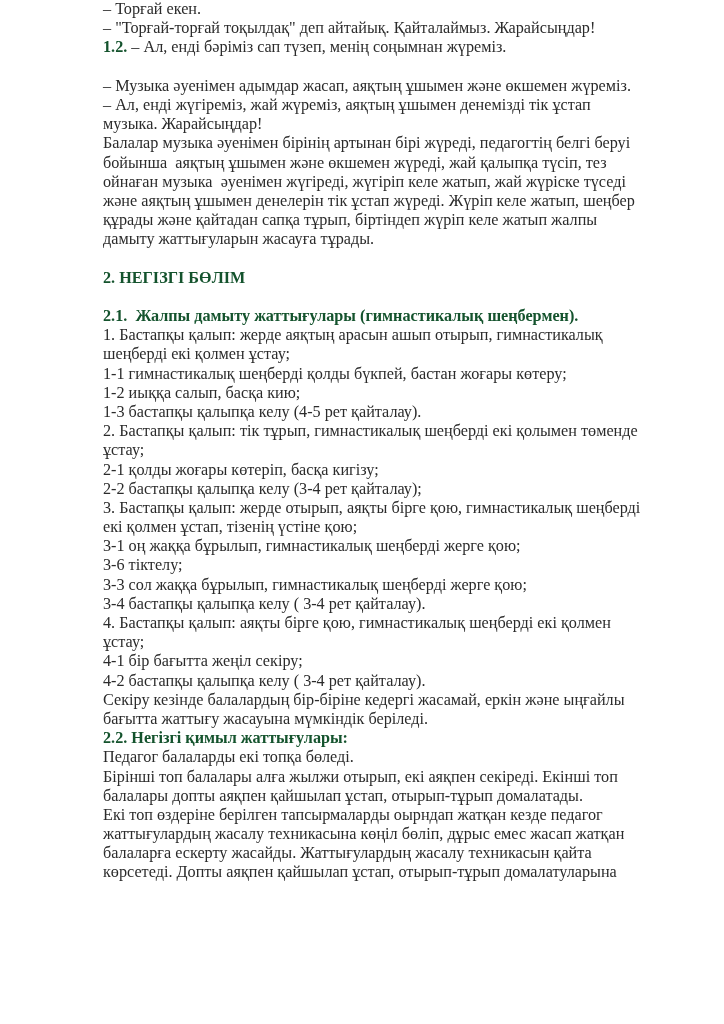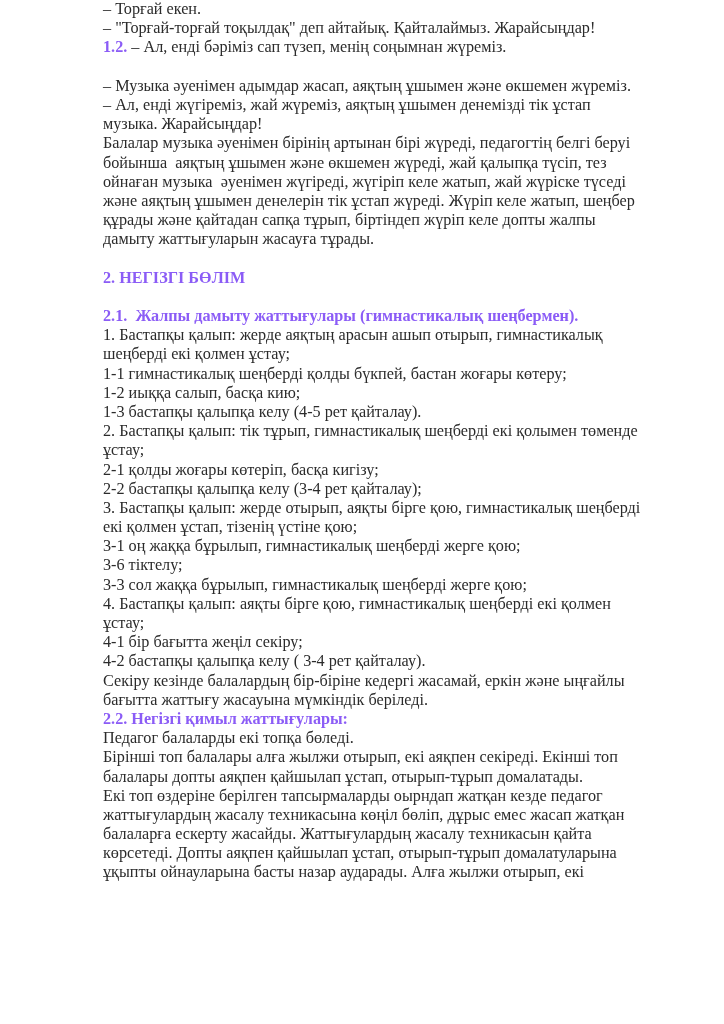--- a/index.html
+++ b/index.html
@@ -22,21 +22,21 @@
       font-size: 16.2px;
       line-height: 19.2px;
       color: #2b2b2b;
     }
     .line {
       display: block;
       white-space: pre;
       height: 19.2px;
     }
     .blank { height: 19.2px; display: block; }
-    .bold { font-weight: bold; color: #8b5cf6; }
+    .bold { font-weight: bold; color: #14532d; }
   </style>
 </head>
 <body>
 
 <div class="page">
 
   <div>
     <span class="line">– Торғай екен.</span>
     <span class="line">– "Торғай-торғай тоқылдақ" деп айтайық. Қайталаймыз. Жарайсыңдар!</span>
     <span class="line"><span class="bold">1.2.</span><span> – Ал, енді бәріміз сап түзеп, менің соңымнан жүреміз.</span></span>
@@ -45,21 +45,21 @@
   <span class="blank"></span>
 
   <div>
     <span class="line">– Музыка әуенімен адымдар жасап, аяқтың ұшымен және өкшемен жүреміз.</span>
     <span class="line">– Ал, енді жүгіреміз, жай жүреміз, аяқтың ұшымен денемізді тік ұстап</span>
     <span class="line">музыка. Жарайсыңдар!</span>
     <span class="line">Балалар музыка әуенімен бірінің артынан бірі жүреді, педагогтің белгі беруі</span>
     <span class="line">бойынша  аяқтың ұшымен және өкшемен жүреді, жай қалыпқа түсіп, тез</span>
     <span class="line">ойнаған музыка  әуенімен жүгіреді, жүгіріп келе жатып, жай жүріске түседі</span>
     <span class="line">және аяқтың ұшымен денелерін тік ұстап жүреді. Жүріп келе жатып, шеңбер</span>
-    <span class="line">құрады және қайтадан сапқа тұрып, біртіндеп жүріп келе допты жалпы</span>
+    <span class="line">құрады және қайтадан сапқа тұрып, біртіндеп жүріп келе жатып жалпы</span>
     <span class="line">дамыту жаттығуларын жасауға тұрады.</span>
   </div>
 
   <span class="blank"></span>
 
   <span class="line bold">2. НЕГІЗГІ БӨЛІМ</span>
 
   <span class="blank"></span>
 
   <div>
@@ -71,33 +71,33 @@
     <span class="line">1-3 бастапқы қалыпқа келу (4-5 рет қайталау).</span>
     <span class="line">2. Бастапқы қалып: тік тұрып, гимнастикалық шеңберді екі қолымен төменде</span>
     <span class="line">ұстау;</span>
     <span class="line">2-1 қолды жоғары көтеріп, басқа кигізу;</span>
     <span class="line">2-2 бастапқы қалыпқа келу (3-4 рет қайталау);</span>
     <span class="line">3. Бастапқы қалып: жерде отырып, аяқты бірге қою, гимнастикалық шеңберді</span>
     <span class="line">екі қолмен ұстап, тізенің үстіне қою;</span>
     <span class="line">3-1 оң жаққа бұрылып, гимнастикалық шеңберді жерге қою;</span>
     <span class="line">3-6 тіктелу;</span>
     <span class="line">3-3 сол жаққа бұрылып, гимнастикалық шеңберді жерге қою;</span>
+    <span class="line">3-4 бастапқы қалыпқа келу ( 3-4 рет қайталау).</span>
     <span class="line">4. Бастапқы қалып: аяқты бірге қою, гимнастикалық шеңберді екі қолмен</span>
     <span class="line">ұстау;</span>
     <span class="line">4-1 бір бағытта жеңіл секіру;</span>
     <span class="line">4-2 бастапқы қалыпқа келу ( 3-4 рет қайталау).</span>
     <span class="line">Секіру кезінде балалардың бір-біріне кедергі жасамай, еркін және ыңғайлы</span>
     <span class="line">бағытта жаттығу жасауына мүмкіндік беріледі.</span>
   </div>
 
   <div>
     <span class="line bold">2.2. Негізгі қимыл жаттығулары:</span>
     <span class="line">Педагог балаларды екі топқа бөледі.</span>
     <span class="line">Бірінші топ балалары алға жылжи отырып, екі аяқпен секіреді. Екінші топ</span>
     <span class="line">балалары допты аяқпен қайшылап ұстап, отырып-тұрып домалатады.</span>
     <span class="line">Екі топ өздеріне берілген тапсырмаларды оырндап жатқан кезде педагог</span>
     <span class="line">жаттығулардың жасалу техникасына көңіл бөліп, дұрыс емес жасап жатқан</span>
     <span class="line">балаларға ескерту жасайды. Жаттығулардың жасалу техникасын қайта</span>
     <span class="line">көрсетеді. Допты аяқпен қайшылап ұстап, отырып-тұрып домалатуларына</span>
-    <span class="line">ұқыпты ойнауларына басты назар аударады. Алға жылжи отырып, екі</span>
   </div>
 
 </div>
 
 </body></html>

